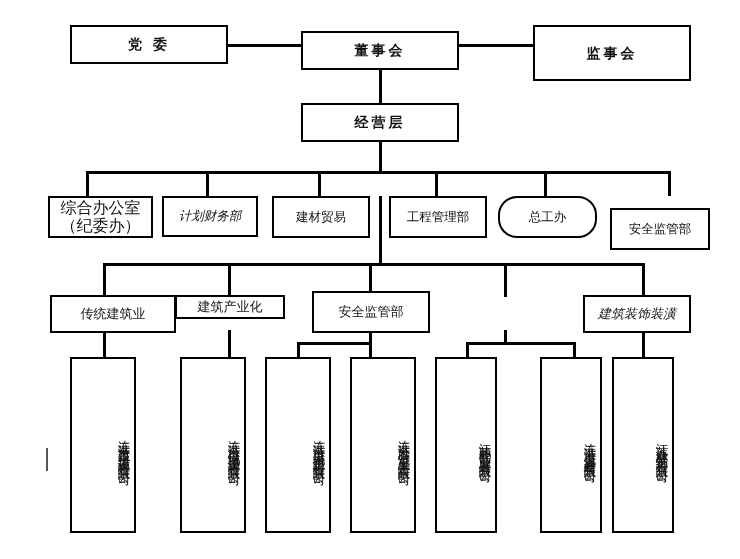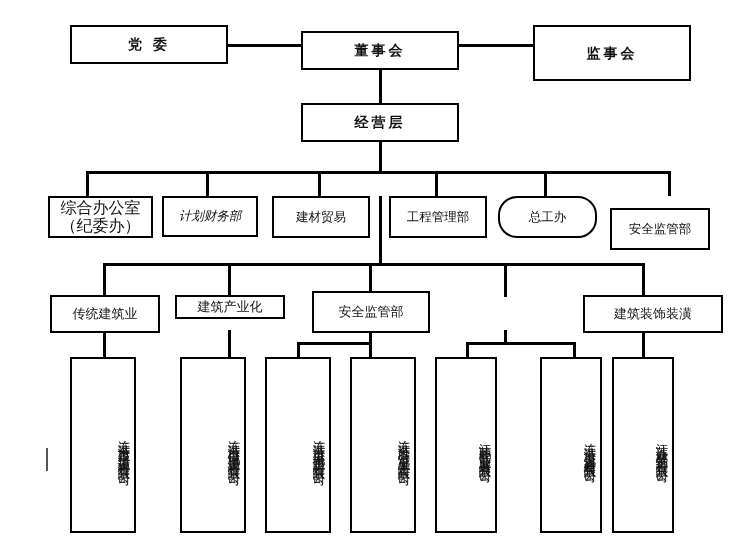--- a/index.html
+++ b/index.html
@@ -156,34 +156,34 @@
   </div>
 
   <div class="node dept" style="left:498px; top:196px; width:99px; height:42px;border-radius:19px;">
     <span>总工办</span>
   </div>
 
   <div class="node dept" style="left:610px; top:208px; width:100px; height:42px;">
     <span>安全监管部</span>
   </div>
 
-  <div class="node division" style="left:50px; top:295px; width:110px; height:38px;">
+  <div class="node division" style="left:50px; top:295px; width:126px; height:38px;">
     <span>传统建筑业</span>
   </div>
 
   <div class="node division" style="left:175px; top:295px; width:110px; height:24px;">
     <span>建筑产业化</span>
   </div>
 
   <div class="node division" style="left:312px; top:291px; width:118px; height:42px;">
     <span>安全监管部</span>
   </div>
 
 
-  <div class="node division" style="left:583px; top:295px; width:140px; height:38px;">
+  <div class="node division" style="left:583px; top:295px; width:108px; height:38px;font-style:italic;">
     <span>建筑装饰装潢</span>
   </div>
 
   <div class="node subsidiary" style="left:70px; top:357px; width:66px; height:176px;">
     <span>连云港市政房建设工程有限公司</span>
   </div>
 
   <div class="node subsidiary" style="left:180px; top:357px; width:66px; height:176px;">
     <span>连云港市锐城建设工程有限公司</span>
   </div>

